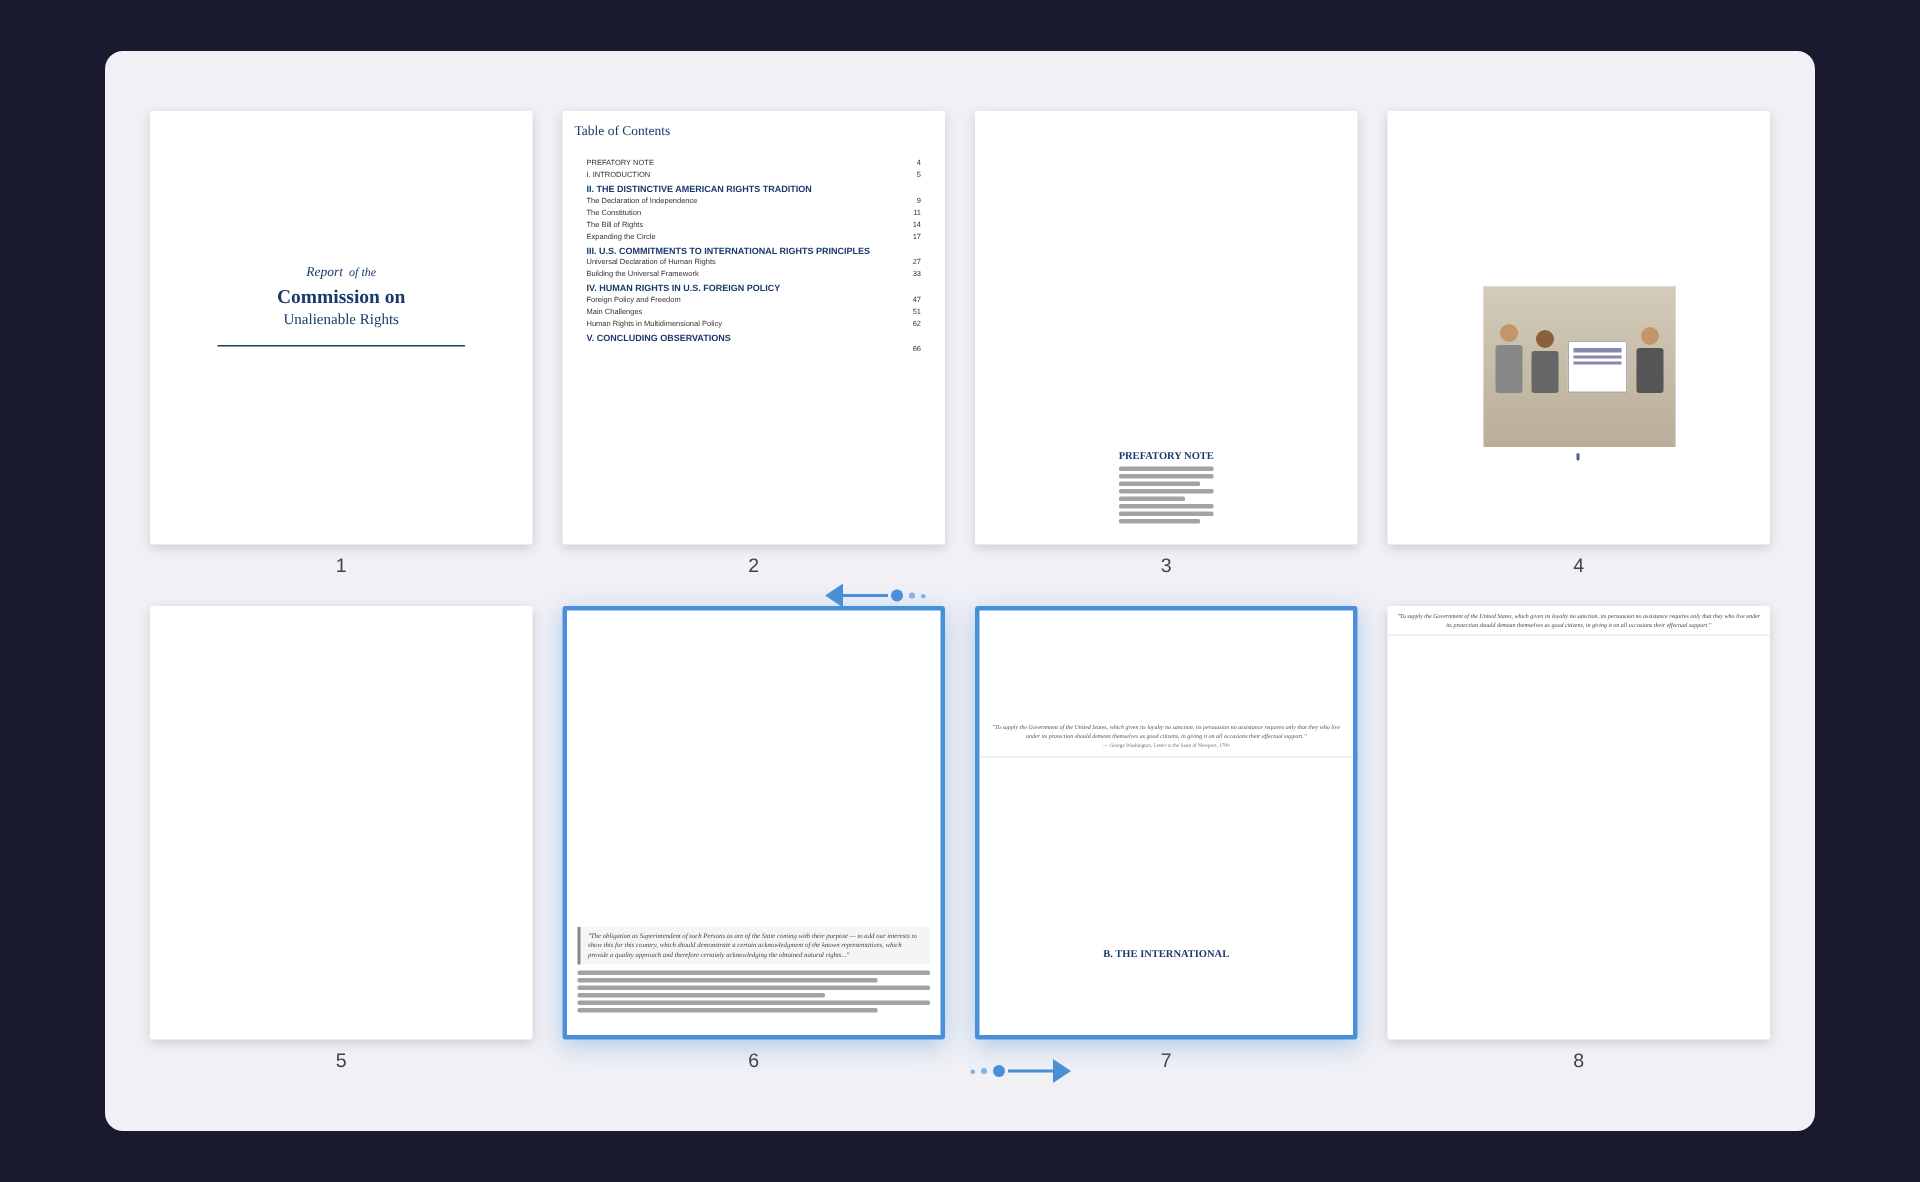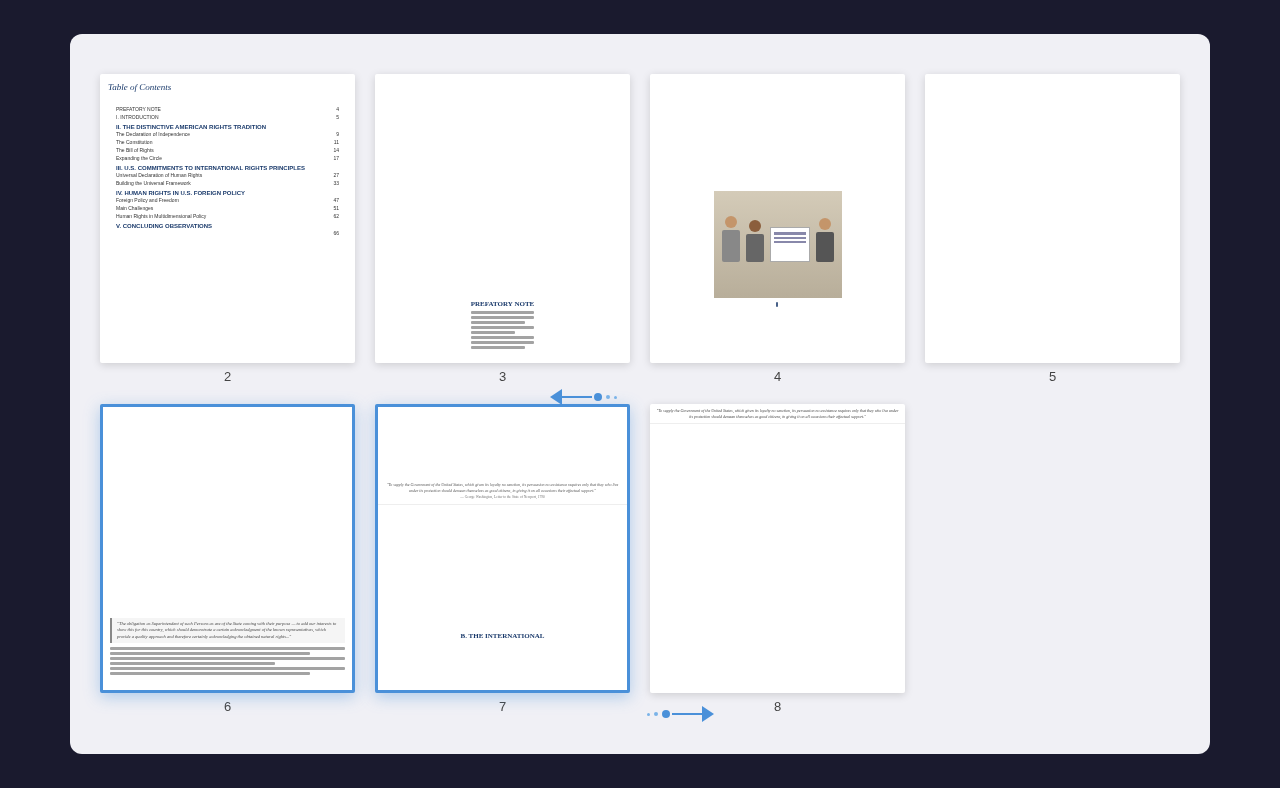--- a/index.html
+++ b/index.html
@@ -86,21 +86,20 @@
     
     .toc-content {
       width: 100%;
       padding: 8px;
       font-size: 5px;
       font-family: Arial, sans-serif;
       color: #333;
     }
     .toc-title {
       font-size: 9px;
-      font-style: italic;
       text-align: center;
       margin-bottom: 6px;
       color: #1a3a6b;
     }
     .toc-item {
       display: flex;
       justify-content: space-between;
       margin-bottom: 2px;
       font-size: 5px;
     }
@@ -185,20 +184,40 @@
   <div style="position:absolute; top: 672px; left: 575px; display:flex; align-items:center; z-index:20;">
     <div class="dot small" style="width:3px;height:3px;"></div>
     <div class="dot small"></div>
     <div class="dot" style="width:8px;height:8px;"></div>
     <div class="arrow-line"></div>
     <div class="arrow-head-right"></div>
   </div>
 
   <div class="grid">
 
+    <div class="page-wrapper">
+      <div class="card-inner page-card">
+        <div class="page-content" style="justify-content: center;">
+          <div class="cover-title">
+            <span class="report-of">Report</span>
+            <em style="font-size:8px; color:#1a3a6b;"> of the</em>
+            <span class="main-title">Commission on</span>
+            <span class="subtitle">Unalienable Rights</span>
+          </div>
+          <div style="margin-top:10px; border-bottom:1px solid #1a3a6b; width:70%;"></div>
+          <div style="margin-top:8px;">
+            <div class="text-line full"></div>
+            <div class="text-line medium"></div>
+            <div class="text-line full"></div>
+            <div class="text-line short"></div>
+          </div>
+        </div>
+      </div>
+      <div class="page-number">1</div>
+    </div>
 
     <div class="page-wrapper">
       <div class="card-inner page-card">
         <div class="page-content" style="align-items:flex-start; justify-content:flex-start; padding:8px;">
           <div class="toc-title">Table of Contents</div>
           <div class="toc-content">
             <div class="toc-item">
               <span>PREFATORY NOTE</span>
                 <span>4</span>
             </div>

